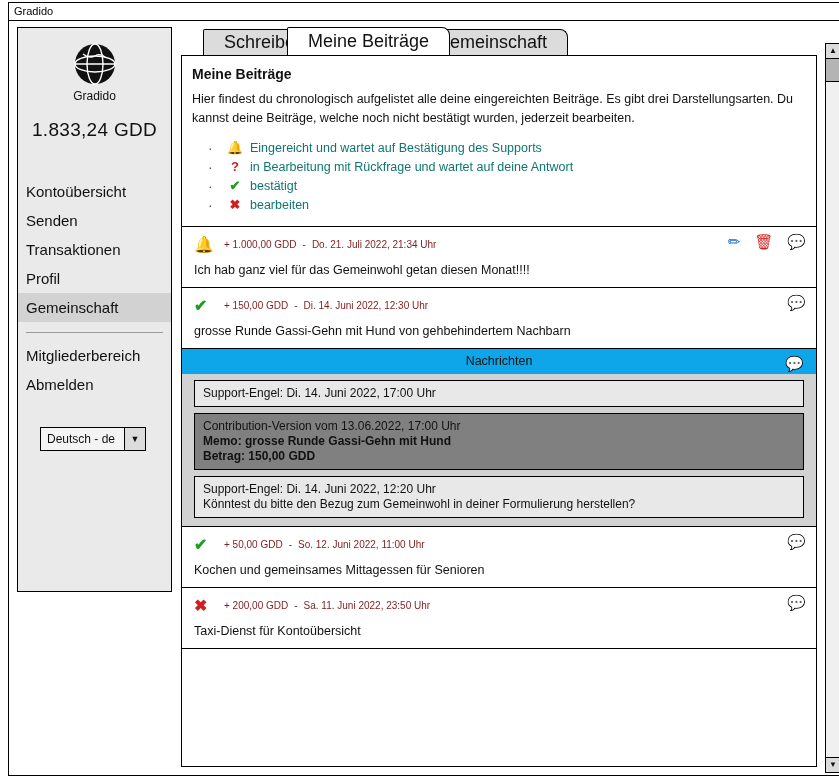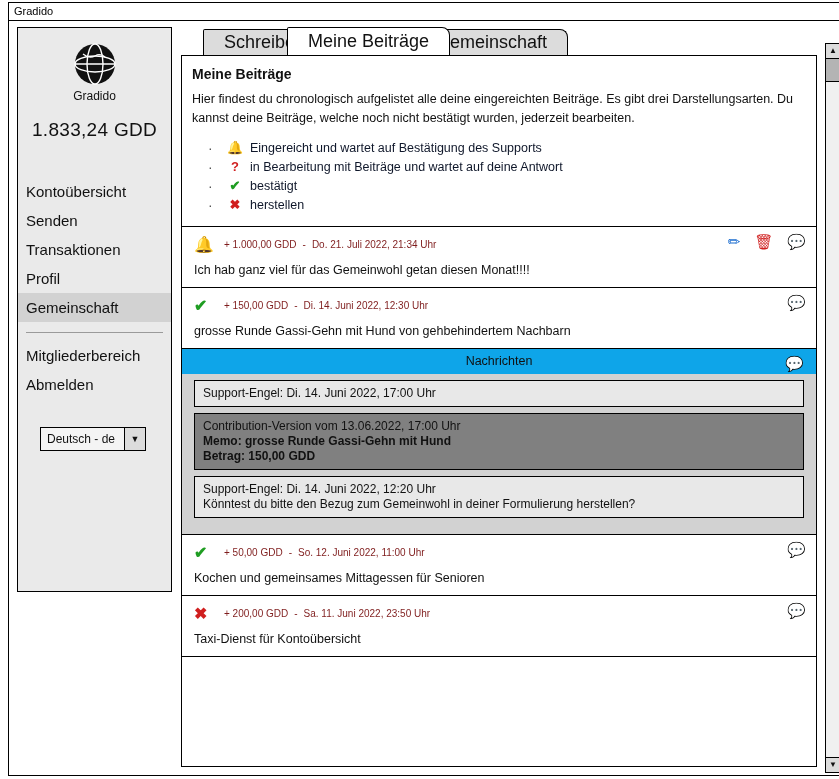--- a/index.html
+++ b/index.html
@@ -197,21 +197,21 @@
     width: 12px;
     color: #555;
     font-size: 14px;
   }
   .legend-icon {
     width: 30px;
     text-align: center;
     font-size: 13px;
   }
   .legend-text {
-    color: #0f172a;
+    color: #0f766e;
   }
 
   
   .entry {
     border-top: 1px solid #000000;
     background: #ffffff;
   }
   .entry-head {
     position: relative;
     height: 34px;
@@ -395,31 +395,31 @@
 
           <div class="legend">
             <div class="legend-row">
               <span class="legend-dot">·</span>
               <span class="legend-icon bell">🔔</span>
               <span class="legend-text">Eingereicht und wartet auf Bestätigung des Supports</span>
             </div>
             <div class="legend-row">
               <span class="legend-dot">·</span>
               <span class="legend-icon red" style="font-weight:bold;">?</span>
-              <span class="legend-text">in Bearbeitung mit Beiträge und wartet auf deine Antwort</span>
+              <span class="legend-text">in Bearbeitung mit Rückfrage und wartet auf deine Antwort</span>
             </div>
             <div class="legend-row">
               <span class="legend-dot">·</span>
               <span class="legend-icon green" style="font-weight:bold;">✔</span>
               <span class="legend-text">bestätigt</span>
             </div>
             <div class="legend-row">
               <span class="legend-dot">·</span>
               <span class="legend-icon red" style="font-weight:bold;">✖</span>
-              <span class="legend-text">herstellen</span>
+              <span class="legend-text">bearbeiten</span>
             </div>
           </div>
 
           <div class="entry" style="margin-top:12px;">
             <div class="entry-head">
               <span class="entry-icon bell">🔔</span>
               <span class="entry-meta">+ 1.000,00 GDD</span>
               <span class="entry-meta" style="margin:0 6px;">-</span>
               <span class="entry-meta">Do. 21. Juli 2022, 21:34 Uhr</span>
               <span class="entry-actions">
@@ -449,21 +449,21 @@
             </div>
             <div class="messages-body">
               <div class="msg light">
                 <div class="msg-title">Support-Engel:  Di. 14. Juni 2022, 17:00 Uhr</div>
               </div>
               <div class="msg dark">
                 <div class="msg-title">Contribution-Version vom 13.06.2022, 17:00 Uhr</div>
                 <div class="msg-line bold">Memo: grosse Runde Gassi-Gehn mit Hund</div>
                 <div class="msg-line bold">Betrag: 150,00 GDD</div>
               </div>
-              <div class="msg light" style="margin-bottom:8px;">
+              <div class="msg light" style="margin-bottom:0;">
                 <div class="msg-title">Support-Engel:  Di. 14. Juni 2022, 12:20 Uhr</div>
                 <div class="msg-line">Könntest du bitte den Bezug zum Gemeinwohl in deiner Formulierung herstellen?</div>
               </div>
             </div>
           </div>
 
           <div class="entry">
             <div class="entry-head">
               <span class="entry-icon green" style="font-weight:bold;">✔</span>
               <span class="entry-meta">+ 50,00 GDD</span>

